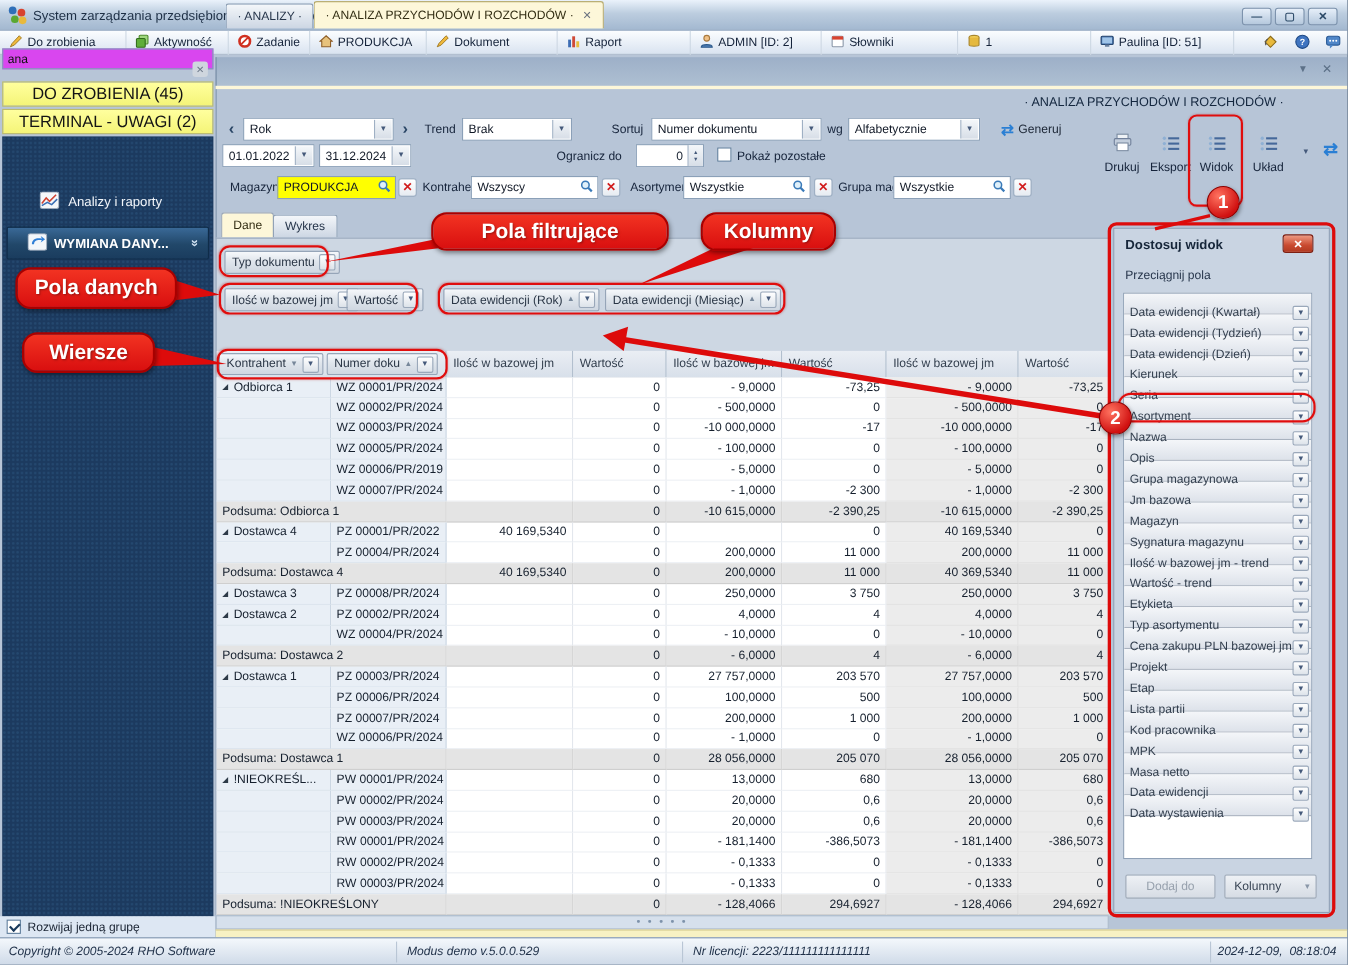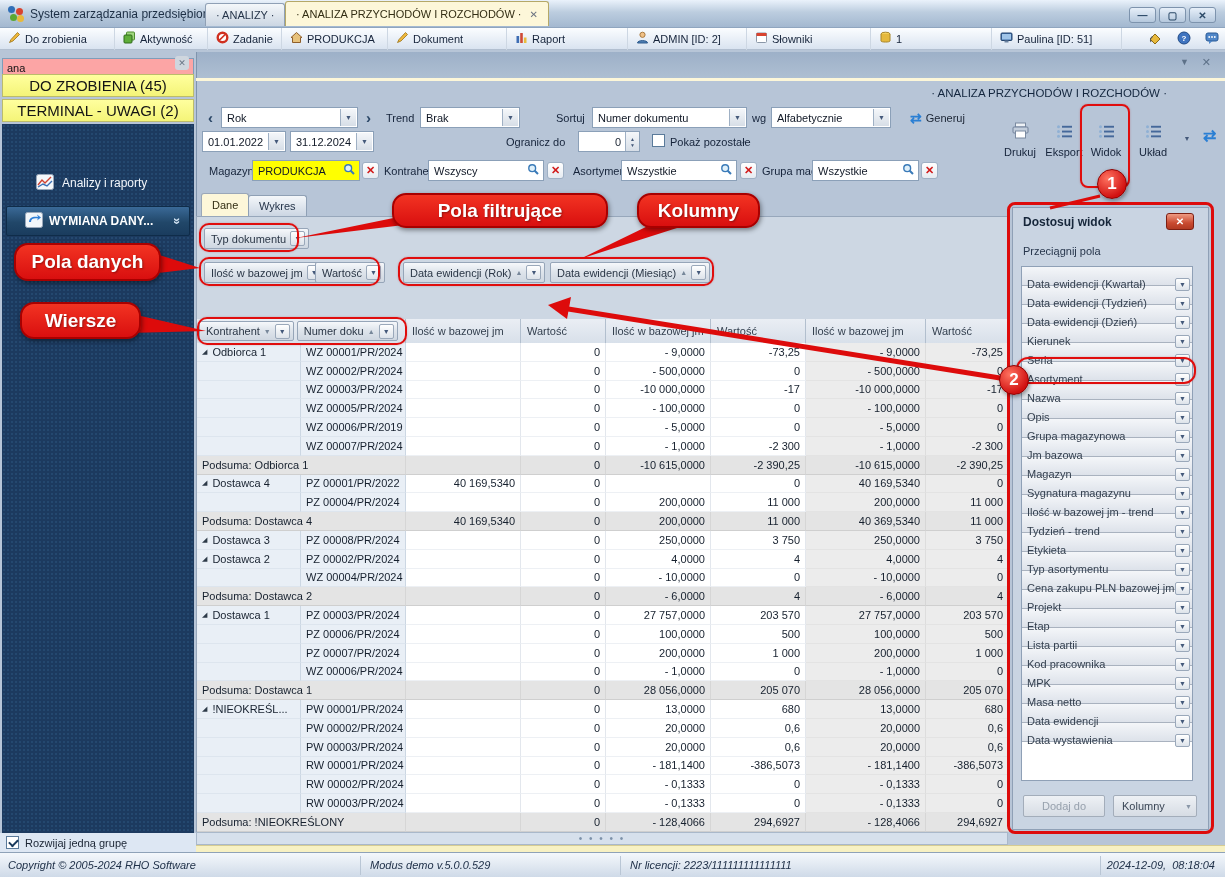--- a/index.html
+++ b/index.html
@@ -21,21 +21,21 @@
     color:#2c4a68; font-size:10px; font-weight:bold; }
   .menubar { position:absolute; left:0; top:28px; width:1225px; height:22px;
     background:linear-gradient(#fbfdff,#d9e3f0); border-bottom:1px solid #b2bfd0;
     display:flex; align-items:center; }
   .mitem { height:22px; display:flex; align-items:center; gap:4px; padding-left:8px;
     border-right:1px solid #cdd7e3; color:#15233a; }
   .mitem svg { flex:0 0 auto; }
   .menu-right { position:absolute; right:6px; top:28px; height:22px; display:flex; align-items:center; gap:14px; }
 
   
-  .search { position:absolute; left:2px; top:58px; width:192px; height:19px; background:#fca5a5;
+  .search { position:absolute; left:2px; top:44px; width:192px; height:19px; background:#d946ef;
     border:1px solid #7f9db9; font-size:11px; padding:0 20px 0 4px; color:#111; font-family:inherit; }
   .searchclr { position:absolute; left:175px; top:56px; width:14px; height:14px; border-radius:3px;
     background:#cfd6de; color:#6a7686; font-size:9px; display:flex; align-items:center; justify-content:center; }
   .ybtn { position:absolute; left:2px; width:192px; height:23px; background:linear-gradient(#ffff9e,#f4f478);
     border:1px solid #bcbc6a; display:flex; align-items:center; justify-content:center;
     font-size:15px; color:#141414; }
   .navy { position:absolute; left:2px; top:124px; width:192px; height:709px; background:#1c3a5f;
     background-image:radial-gradient(#24486f 1px, transparent 1.3px); background-size:4px 4px; }
   .navhdr { position:absolute; left:4px; width:184px; height:30px;
     background:linear-gradient(#3a6997,#214769 55%,#1a3c5e); border:1px solid #0f2c49; border-radius:2px;
@@ -762,21 +762,21 @@
         </div>
         <div class="pitem">
           <span class="sp">Sygnatura magazynu</span>
           <span class="ddbtn">▼</span>
         </div>
         <div class="pitem">
           <span class="sp">Ilość w bazowej jm - trend</span>
           <span class="ddbtn">▼</span>
         </div>
         <div class="pitem">
-          <span class="sp">Tydzień - trend</span>
+          <span class="sp">Wartość - trend</span>
           <span class="ddbtn">▼</span>
         </div>
         <div class="pitem">
           <span class="sp">Etykieta</span>
           <span class="ddbtn">▼</span>
         </div>
         <div class="pitem">
           <span class="sp">Typ asortymentu</span>
           <span class="ddbtn">▼</span>
         </div>

